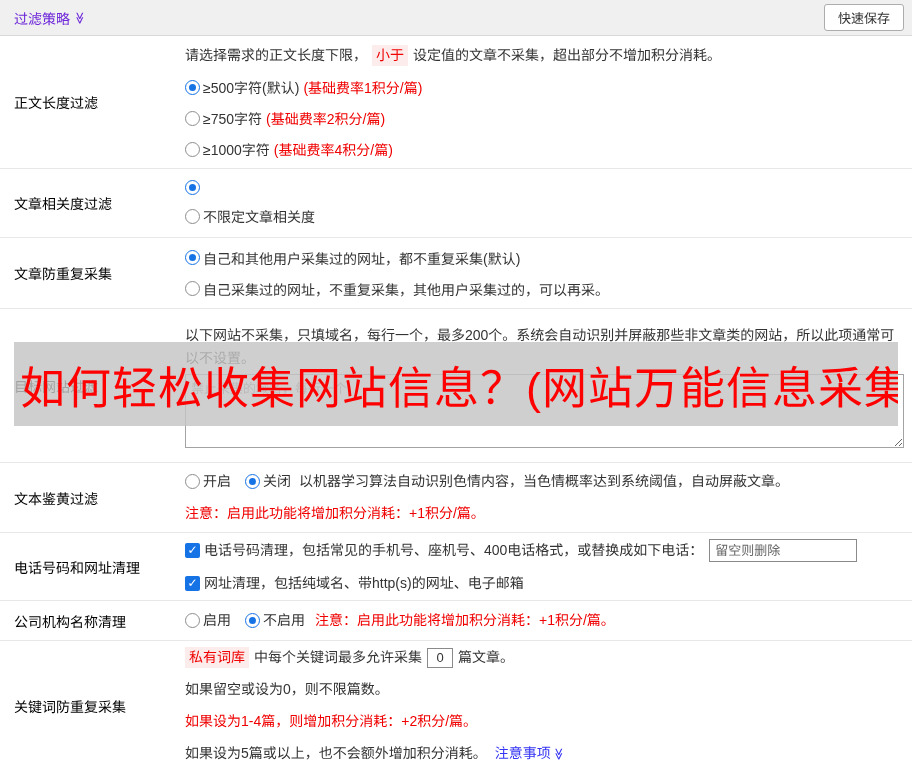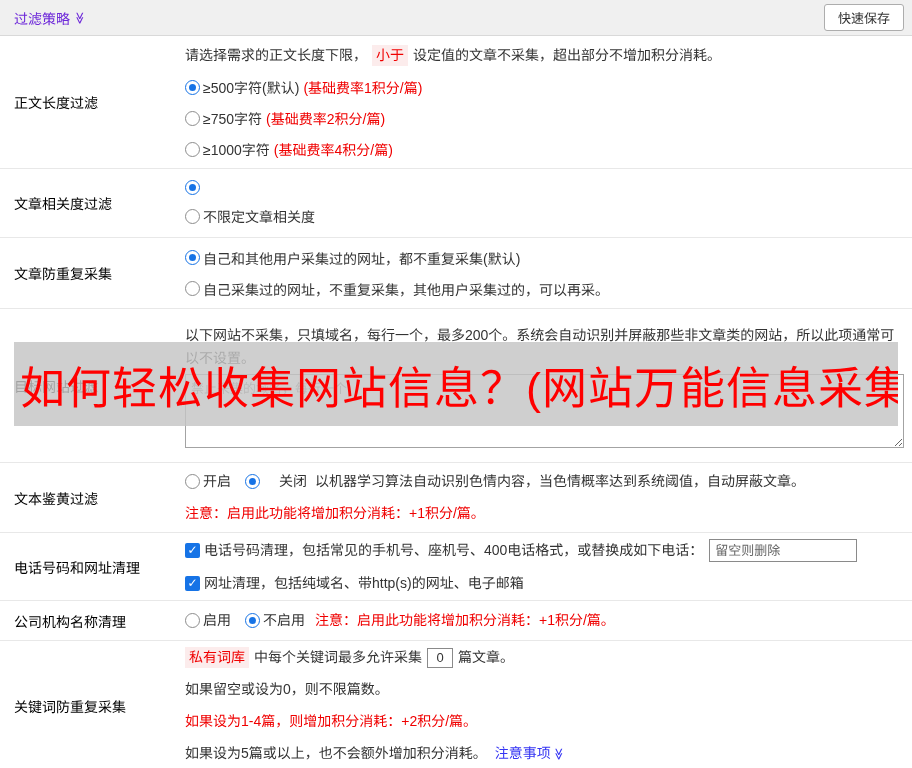--- a/index.html
+++ b/index.html
@@ -154,21 +154,21 @@
 </div>
 
 <div class="row" style="min-height:70px;">
   <div class="row-label">文本鉴黄过滤</div>
   <div class="row-content">
     <div class="line">
       <label class="opt gap-r">
         <span class="radio"></span>
         <span>开启</span>
       </label>
-      <label class="opt" style="margin-right:8px;gap:16px;">
+      <label class="opt" style="margin-right:8px;">
         <span class="radio checked"></span>
         <span>关闭</span>
       </label>
       <span>以机器学习算法自动识别色情内容，当色情概率达到系统阈值，自动屏蔽文章。</span>
     </div>
     <div class="line red">注意：启用此功能将增加积分消耗：+1积分/篇。</div>
   </div>
 </div>
 
 <div class="row" style="min-height:68px;">

